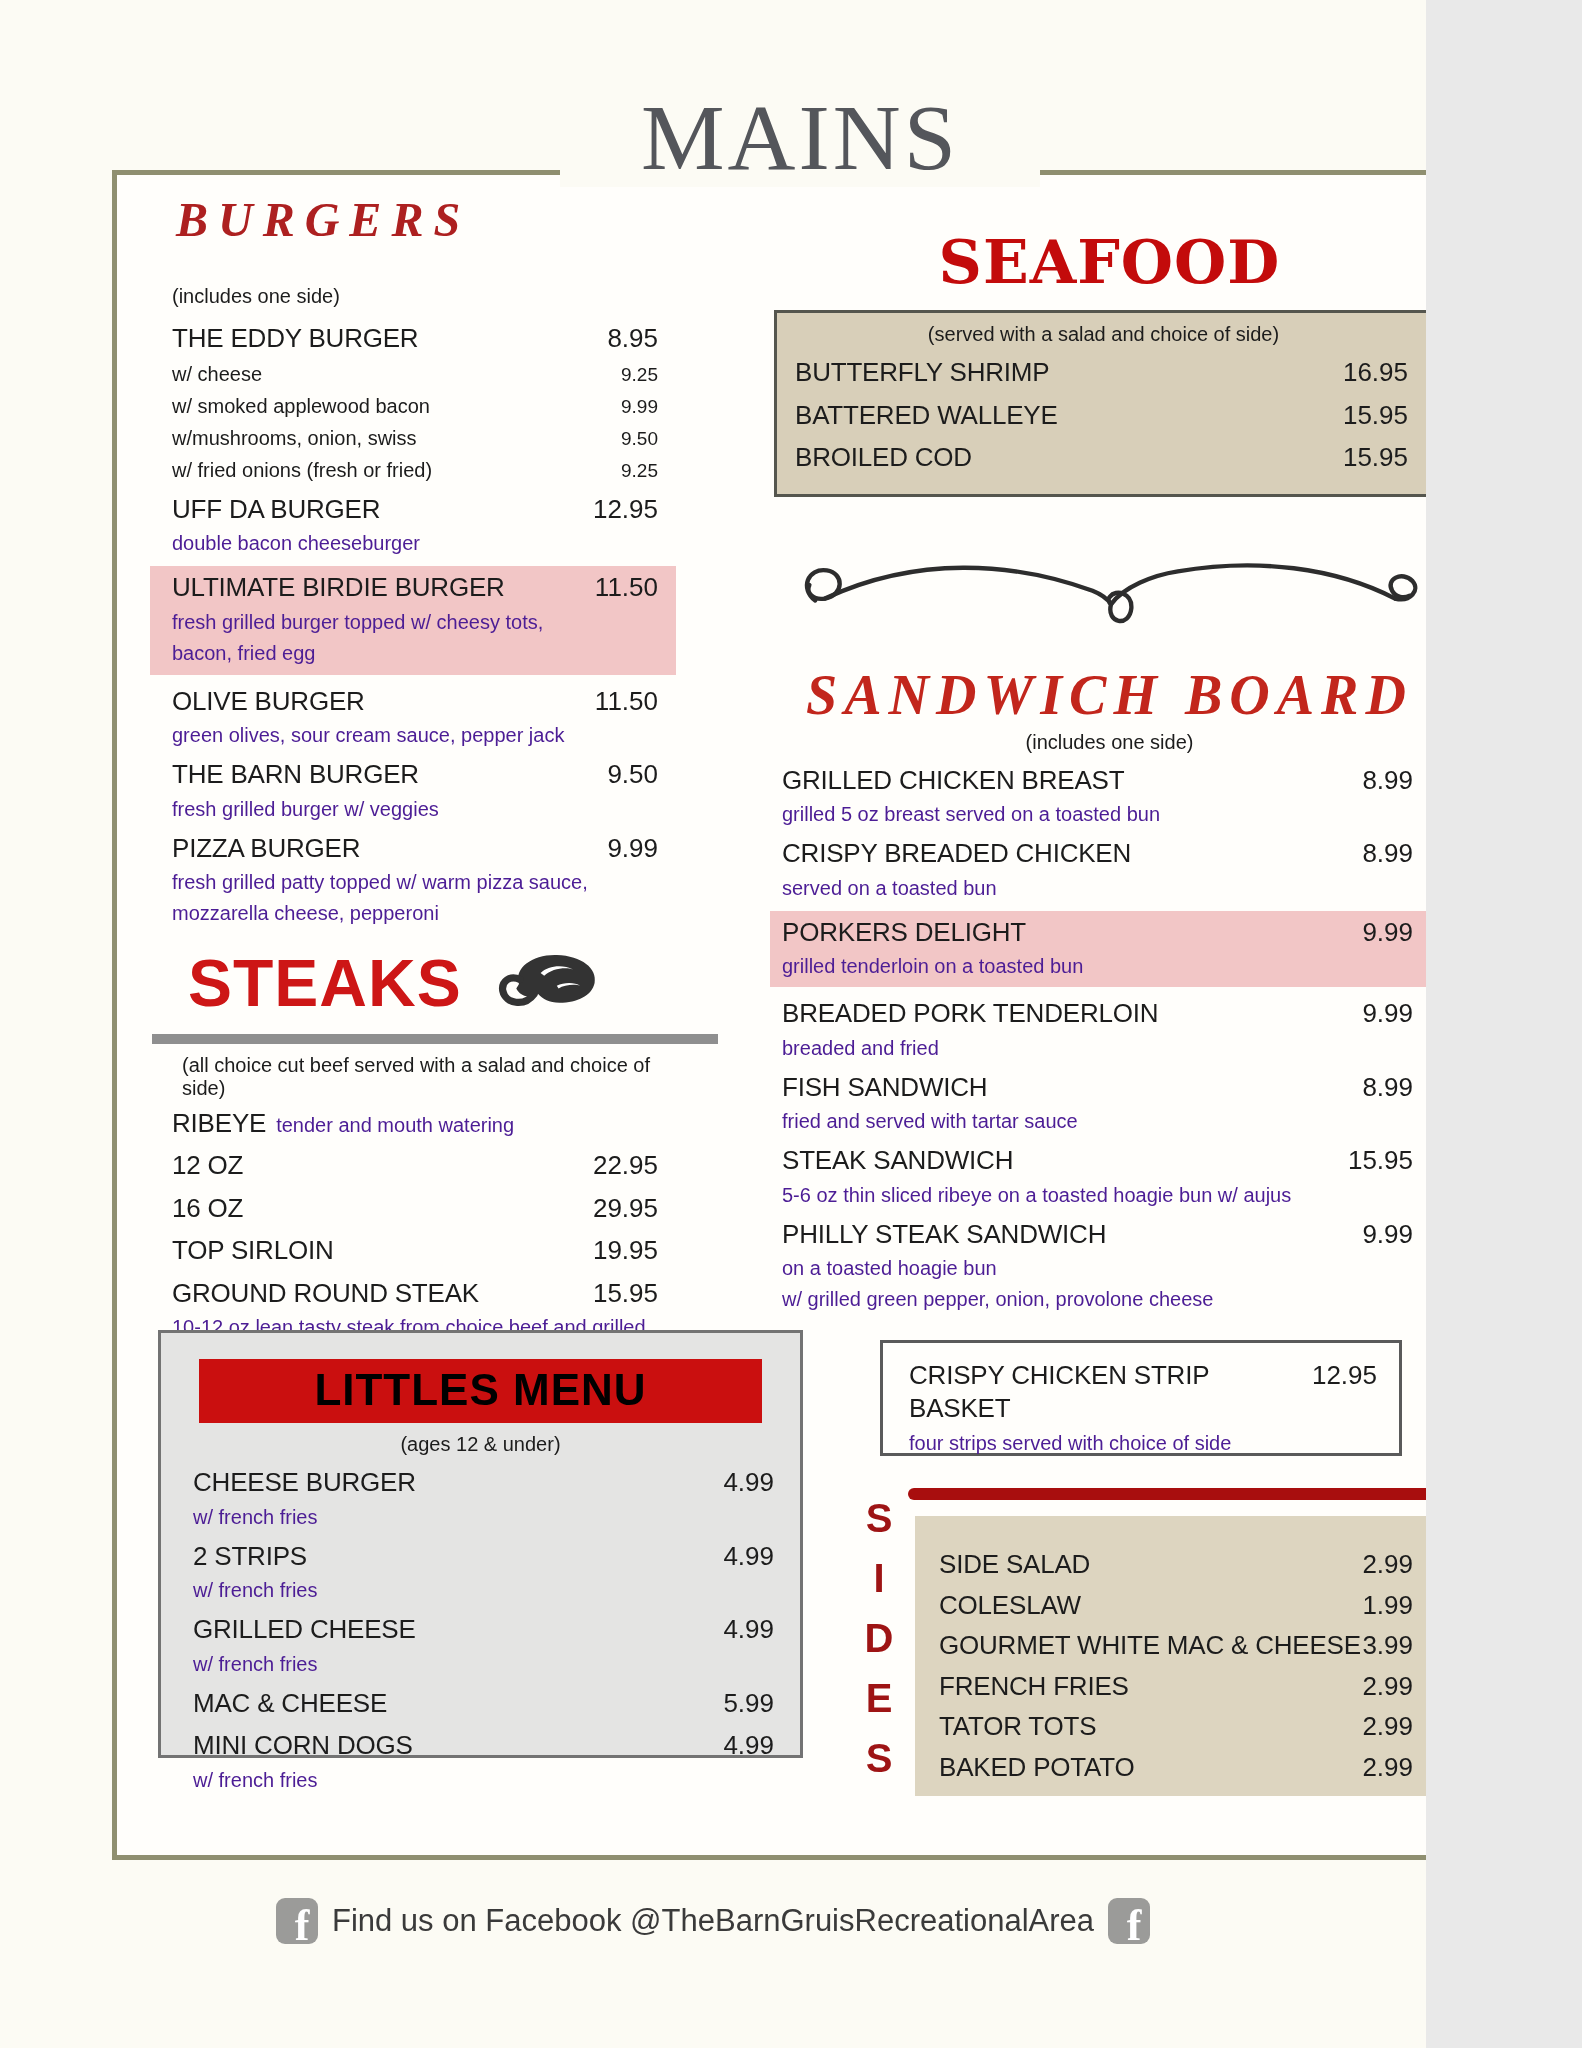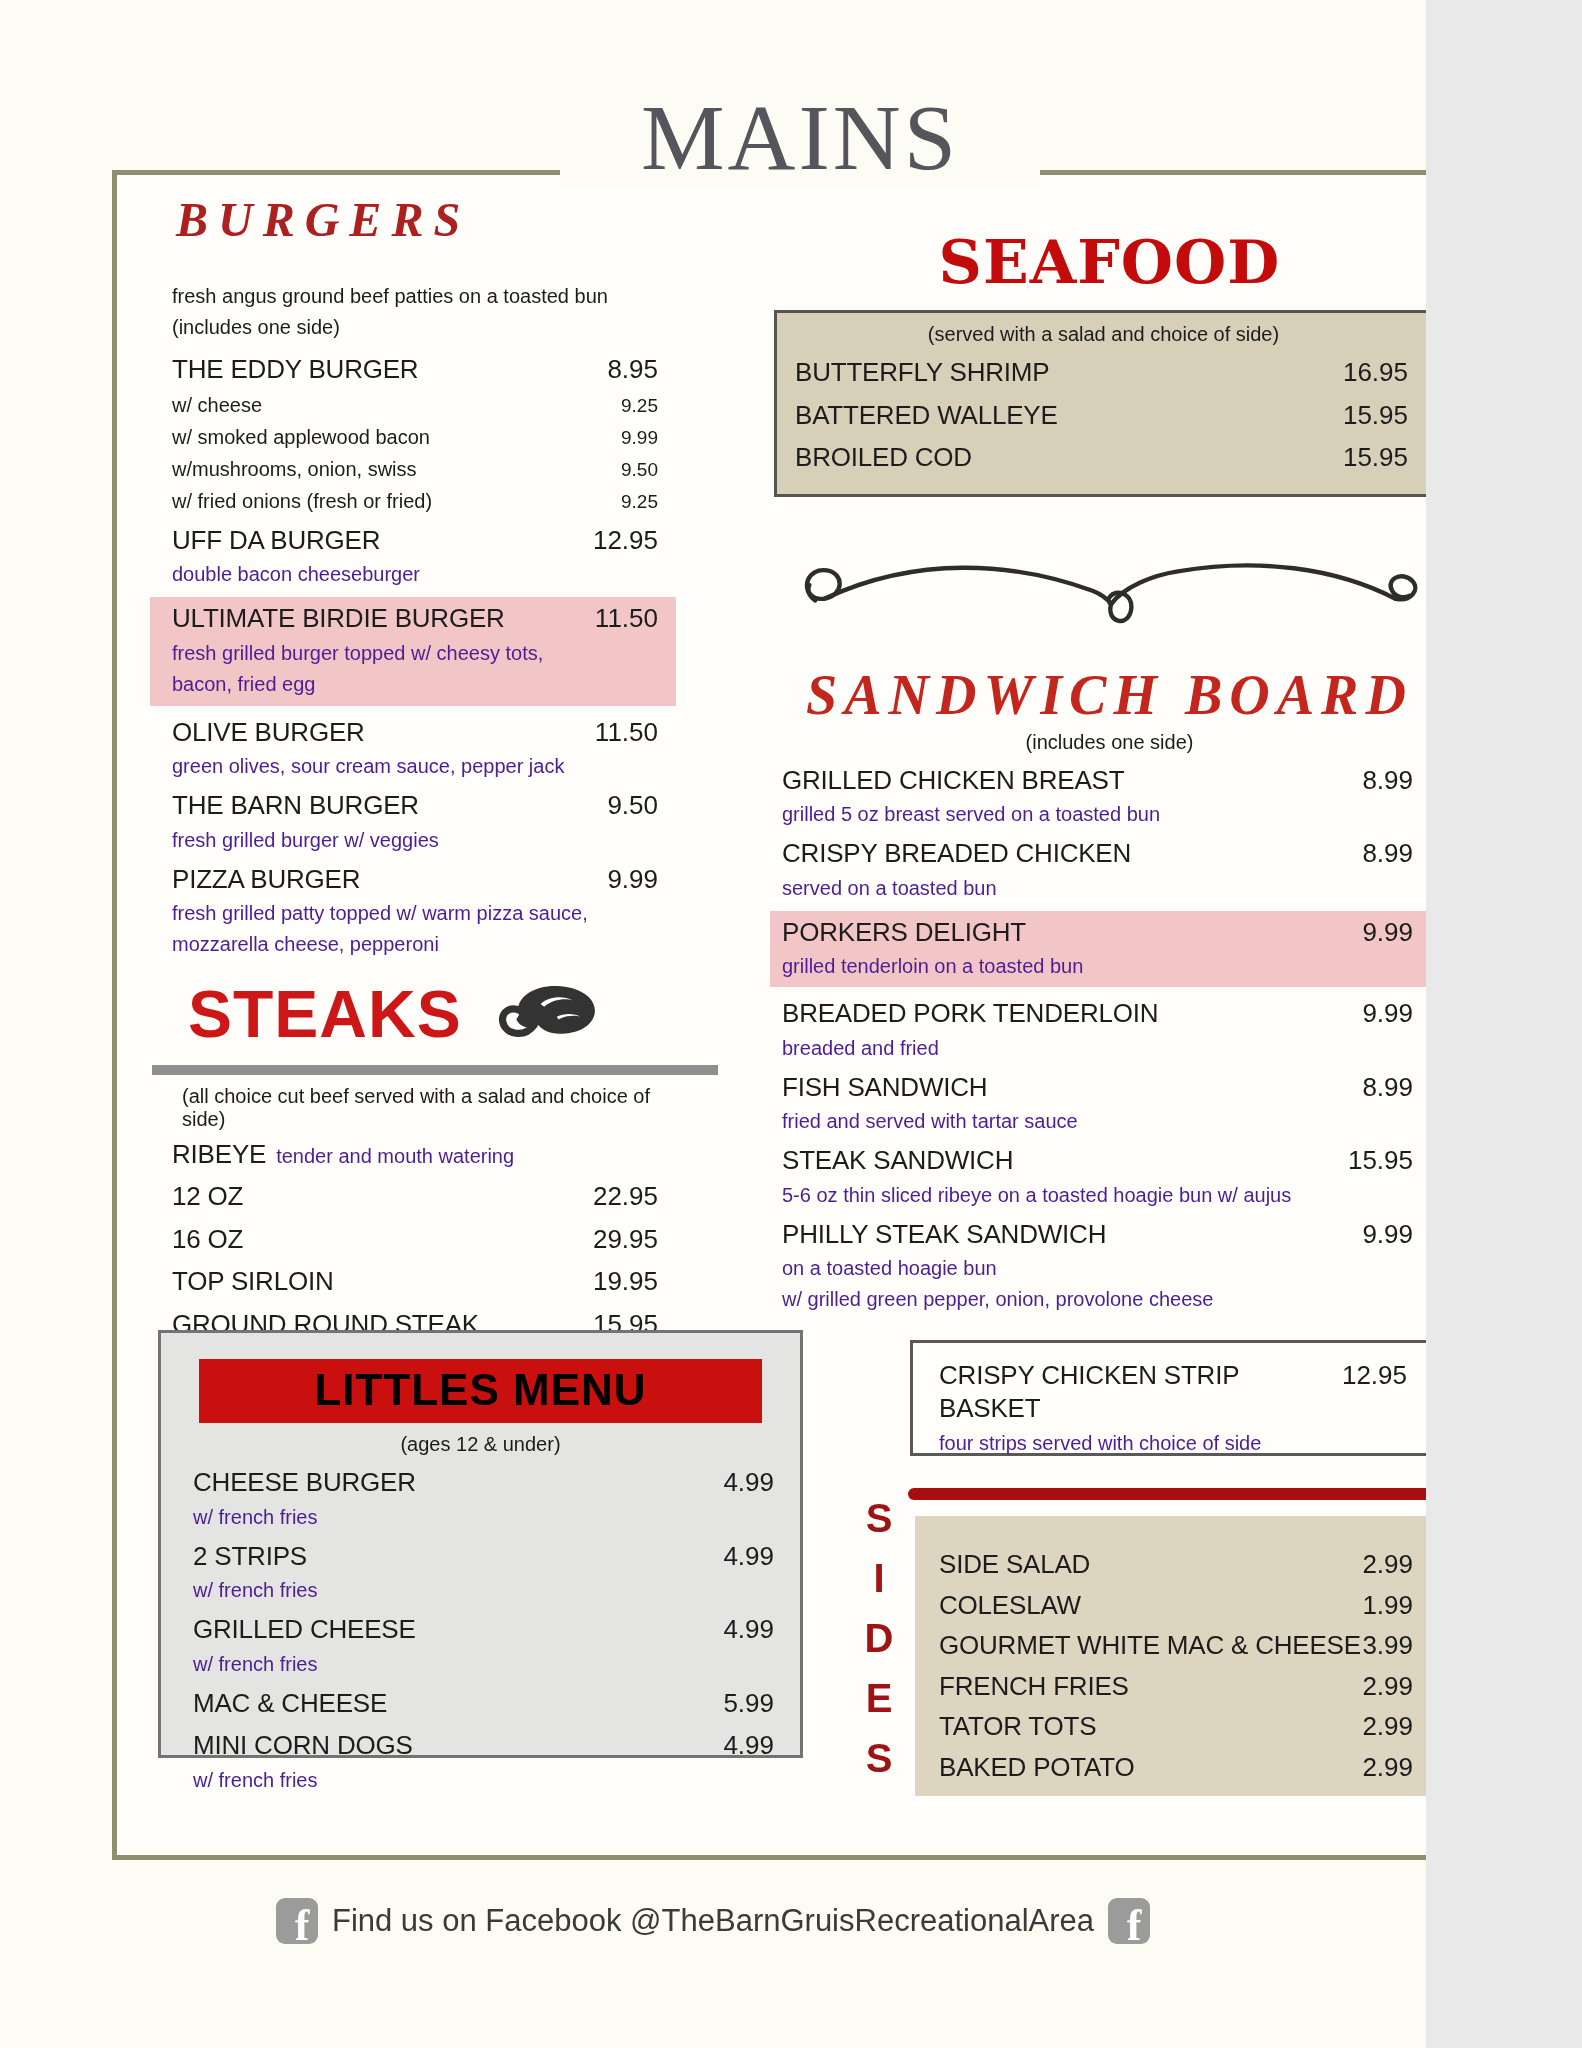--- a/index.html
+++ b/index.html
@@ -51,21 +51,21 @@
         padding:10px 22px 20px 18px;}
   .box-note{text-align:center;font-size:20px;margin-bottom:6px;}
   .flourish{display:block;margin:40px auto 0;}
   .sandwich-heading{font-family:"Liberation Serif",serif;font-style:italic;font-weight:bold;
         font-size:56px;letter-spacing:7px;color:#c2261c;text-align:center;margin-top:34px;line-height:1;}
   .sandwich-note{text-align:center;font-size:20px;margin-top:8px;}
   .sandwich-items .row{padding-right:24px;}
   .sandwich-items .hl{margin-left:-12px;margin-right:-6px;padding:5px 6px 8px 12px;}
   .sandwich-items .hl .row{padding-right:24px;}
   
-  .basket-box{position:absolute;left:910px;top:1340px;width:522px;height:116px;
+  .basket-box{position:absolute;left:880px;top:1340px;width:522px;height:116px;
         border:3px solid #5a5a5a;box-sizing:border-box;padding:16px 22px 0 26px;background:#fffefb;}
   .basket-box .desc{margin-top:6px;}
   
   .red-bar{position:absolute;left:908px;top:1488px;width:530px;height:12px;
         background:#a80e0e;border-radius:6px;}
   .sides-letters{position:absolute;left:856px;top:1498px;width:46px;display:flex;
         flex-direction:column;align-items:center;gap:20px;}
   .sides-letters span{font-size:40px;font-weight:bold;color:#9e1414;line-height:1;
         font-family:"Liberation Sans",sans-serif;}
   .sides-box{position:absolute;left:915px;top:1516px;width:522px;height:280px;
@@ -84,21 +84,20 @@
 <body>
 
 <div class="page">
 
   <div class="frame"></div>
 
   <div class="mains">MAINS</div>
 
   <div class="left-col">
     <div class="burgers-heading">BURGERS</div>
-    <div class="intro">fresh angus ground beef patties on a toasted bun</div>
     <div class="intro">(includes one side)</div>
     <div class="items">
         <div class="mi">
           <div class="row">
             <span class="nm">THE EDDY BURGER</span>
             <span class="pr">8.95</span>
           </div>
           <div class="row opt">
             <span class="odesc">w/ cheese</span>
             <span class="opr">9.25</span>

